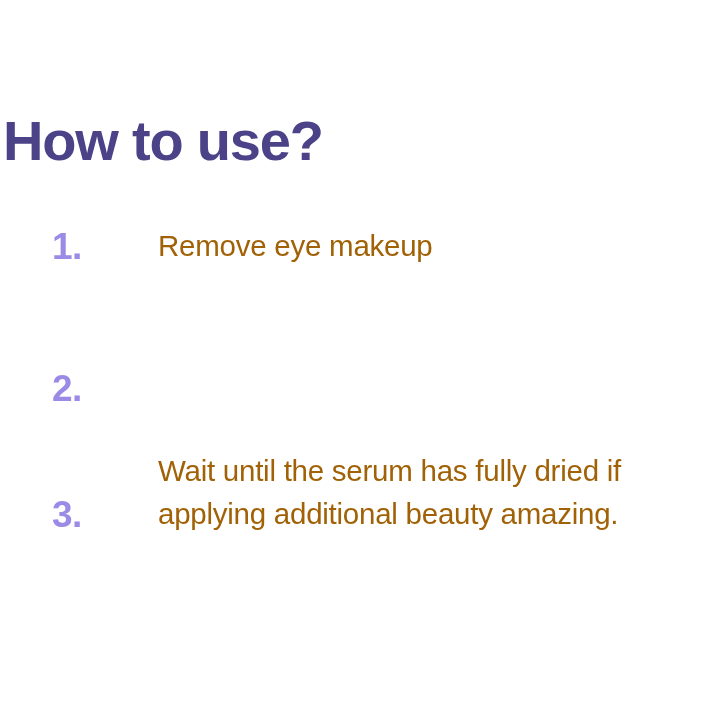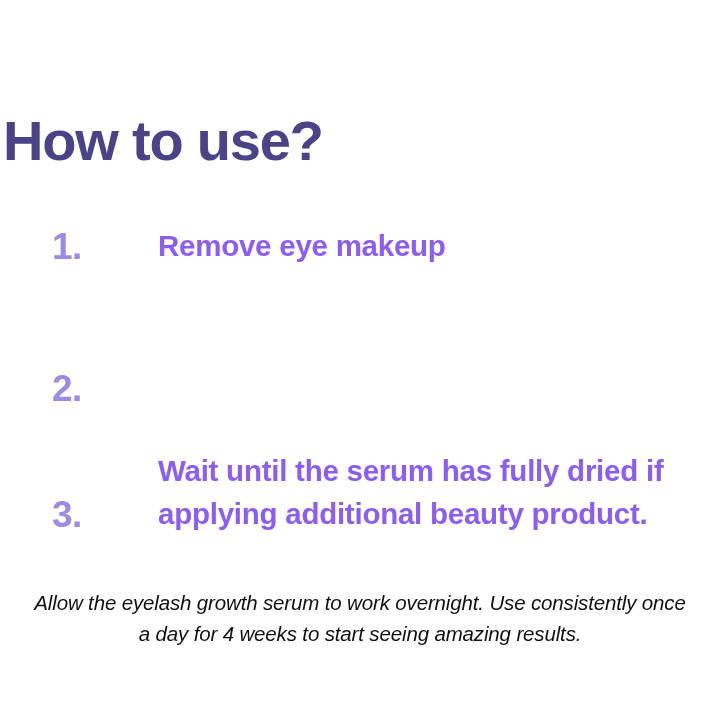--- a/index.html
+++ b/index.html
@@ -68,23 +68,23 @@
     letter-spacing: -0.5px;
     color: #9B8AE6;
     line-height: 1.02;
     padding-bottom: 2px;
   }
 
   .step-text {
     flex: 1 1 auto;
     font-family: "Liberation Sans", "DejaVu Sans", sans-serif;
     font-size: 29.5px;
-    font-weight: 700;
+    font-weight: 400;
     letter-spacing: -0.25px;
-    color: #8b5cf6;
+    color: #a16207;
     line-height: 1.45;
   }
 
   
   .footnote {
     position: absolute;
     left: 26px;
     top: 566px;
     width: 668px;
     text-align: center;
@@ -110,20 +110,19 @@
       <div class="step-number">1.</div>
       <div class="step-text">Remove eye makeup</div>
     </div>
 
     <div class="step step-2">
       <div class="step-number">2.</div>
     </div>
 
     <div class="step step-3">
       <div class="step-number">3.</div>
-      <div class="step-text">Wait until the serum has fully dried if applying additional beauty product.</div>
+      <div class="step-text">Wait until the serum has fully dried if applying additional beauty amazing.</div>
     </div>
 
   </div>
 
-  <p class="footnote">Allow the eyelash growth serum to work overnight. Use consistently once a day for 4 weeks to start seeing amazing results.</p>
 
 </div>
 
 </body></html>

